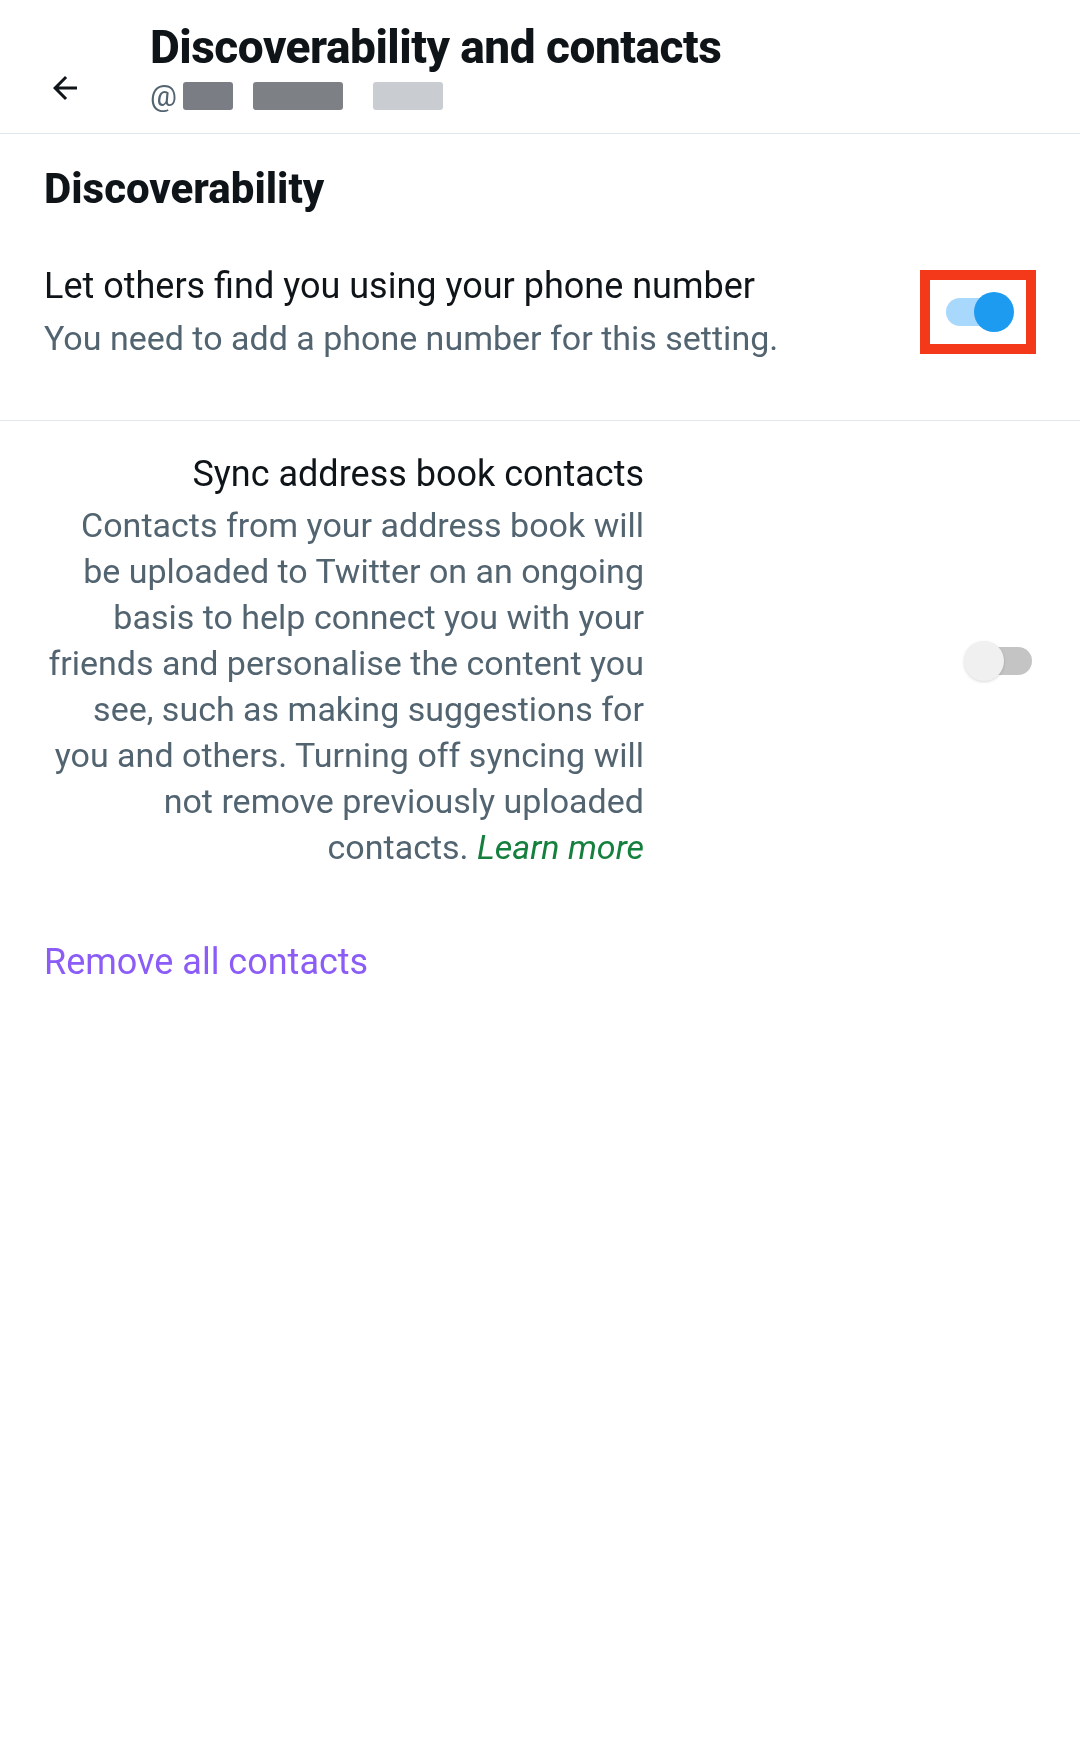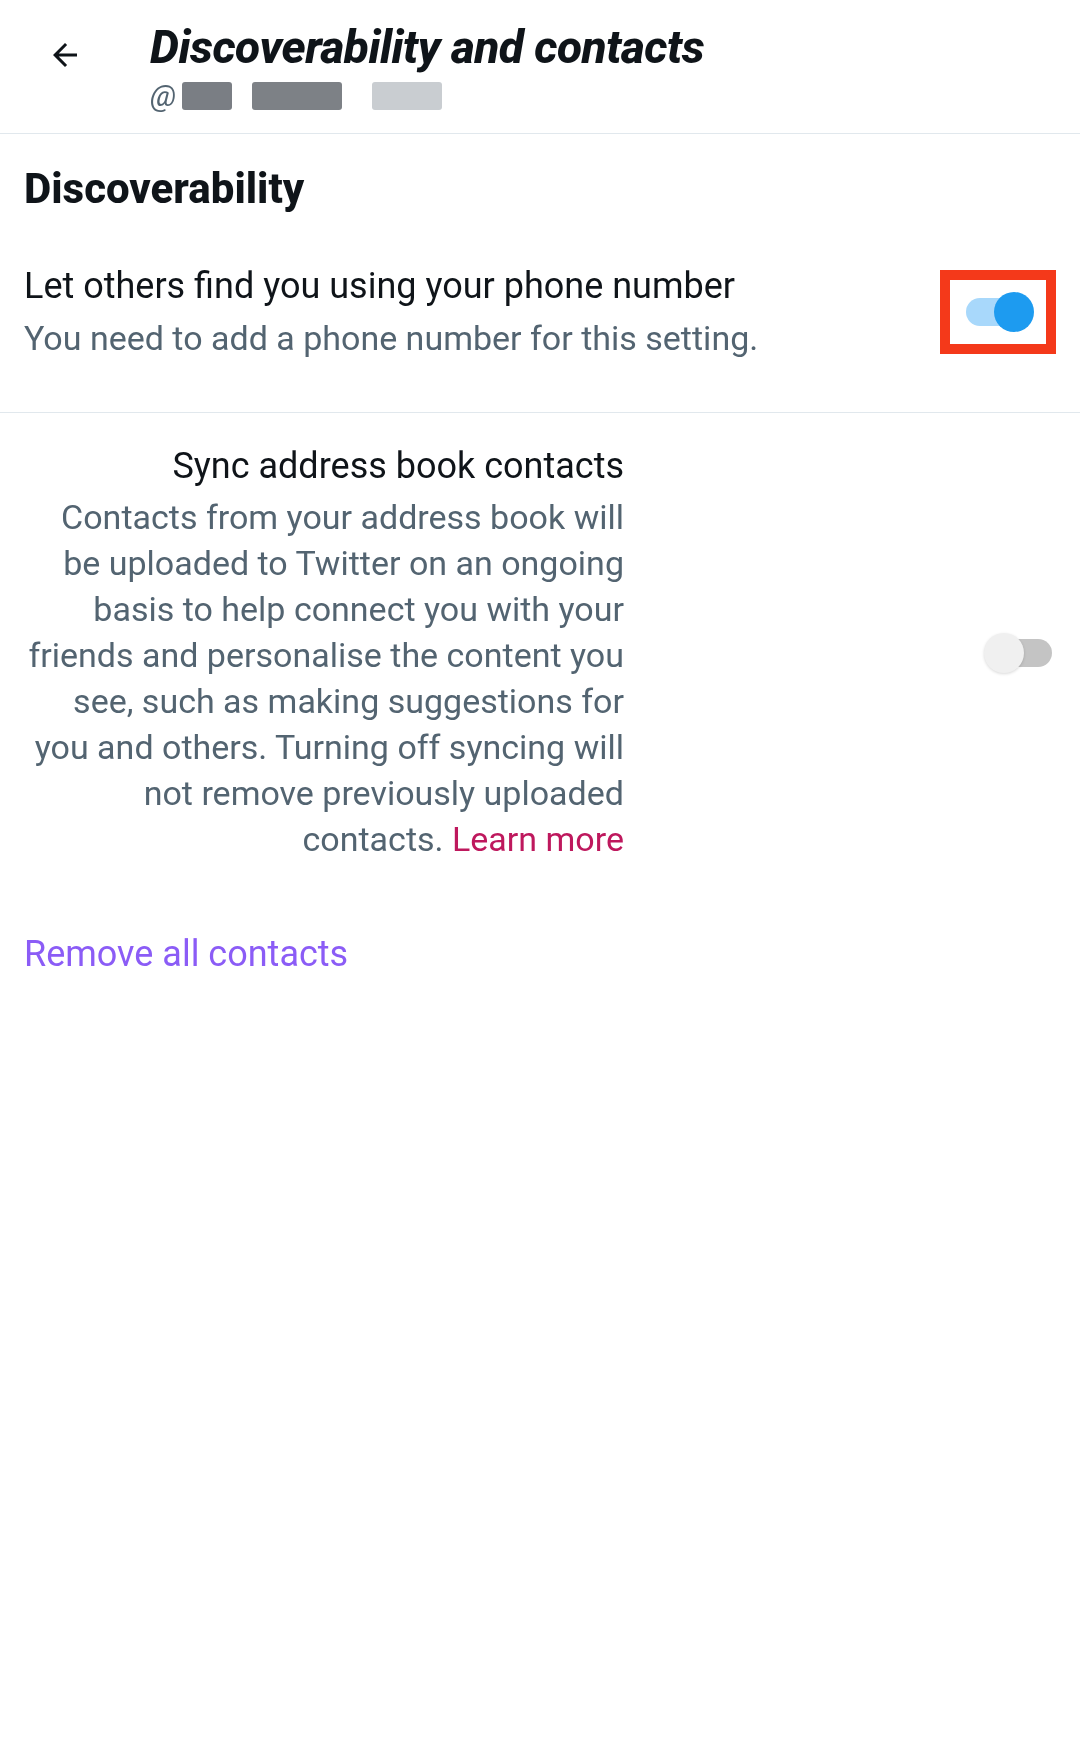--- a/index.html
+++ b/index.html
@@ -8,24 +8,23 @@
       box-sizing: border-box;
     }
     body {
       font-family: -apple-system, BlinkMacSystemFont, "Segoe UI", Roboto, Helvetica, Arial, sans-serif;
       background: #fff;
       color: #0f1419;
       width: 1080px;
     }
     .header {
       display: flex;
-      align-items: flex-start;
+      align-items: flex-end;
       padding: 20px 30px 20px 40px;
       border-bottom: 1px solid #e1e8ed;
-      font-style: italic;
     }
     .back-arrow {
       width: 50px;
       height: 50px;
       margin-top: 10px;
       margin-right: 60px;
       display: flex;
       align-items: center;
       justify-content: center;
       cursor: pointer;
@@ -57,55 +56,56 @@
       height: 28px;
       background: #6b6f76;
       border-radius: 3px;
       margin-left: 6px;
     }
     .redact.r1 { width: 50px; background:#7a7e84;}
     .redact.r2 { width: 90px; margin-left: 20px; background:#7d8186;}
     .redact.r3 { width: 70px; margin-left: 30px; background:#c9cdd1;}
     
     .section {
-      padding: 30px 24px;
+      padding: 30px 44px;
     }
     .section-title {
       font-size: 42px;
       font-weight: 800;
       color: #0f1419;
       margin-bottom: 50px;
     }
     .setting-row {
       display: flex;
       align-items: center;
       justify-content: space-between;
       margin-bottom: 70px;
     }
     .setting-row:last-child {
-      margin-bottom: 20px;
+      margin-bottom: 28px;
     }
     .setting-text {
       flex: 1;
       padding-right: 40px;
     }
     .setting-label {
       font-size: 36px;
       color: #0f1419;
       line-height: 1.3;
       margin-bottom: 6px;
     }
     .setting-desc {
       font-size: 34px;
       color: #536471;
       line-height: 1.35;
     }
     .setting-desc a {
-      color: #be185d;
+      color: #15803d;
       text-decoration: none;
+      font-style: italic;
     }
     .highlight-box {
       border: 10px solid #f4391a;
       padding: 12px;
       display: inline-flex;
       align-items: center;
       justify-content: center;
     }
     .toggle {
       width: 72px;

